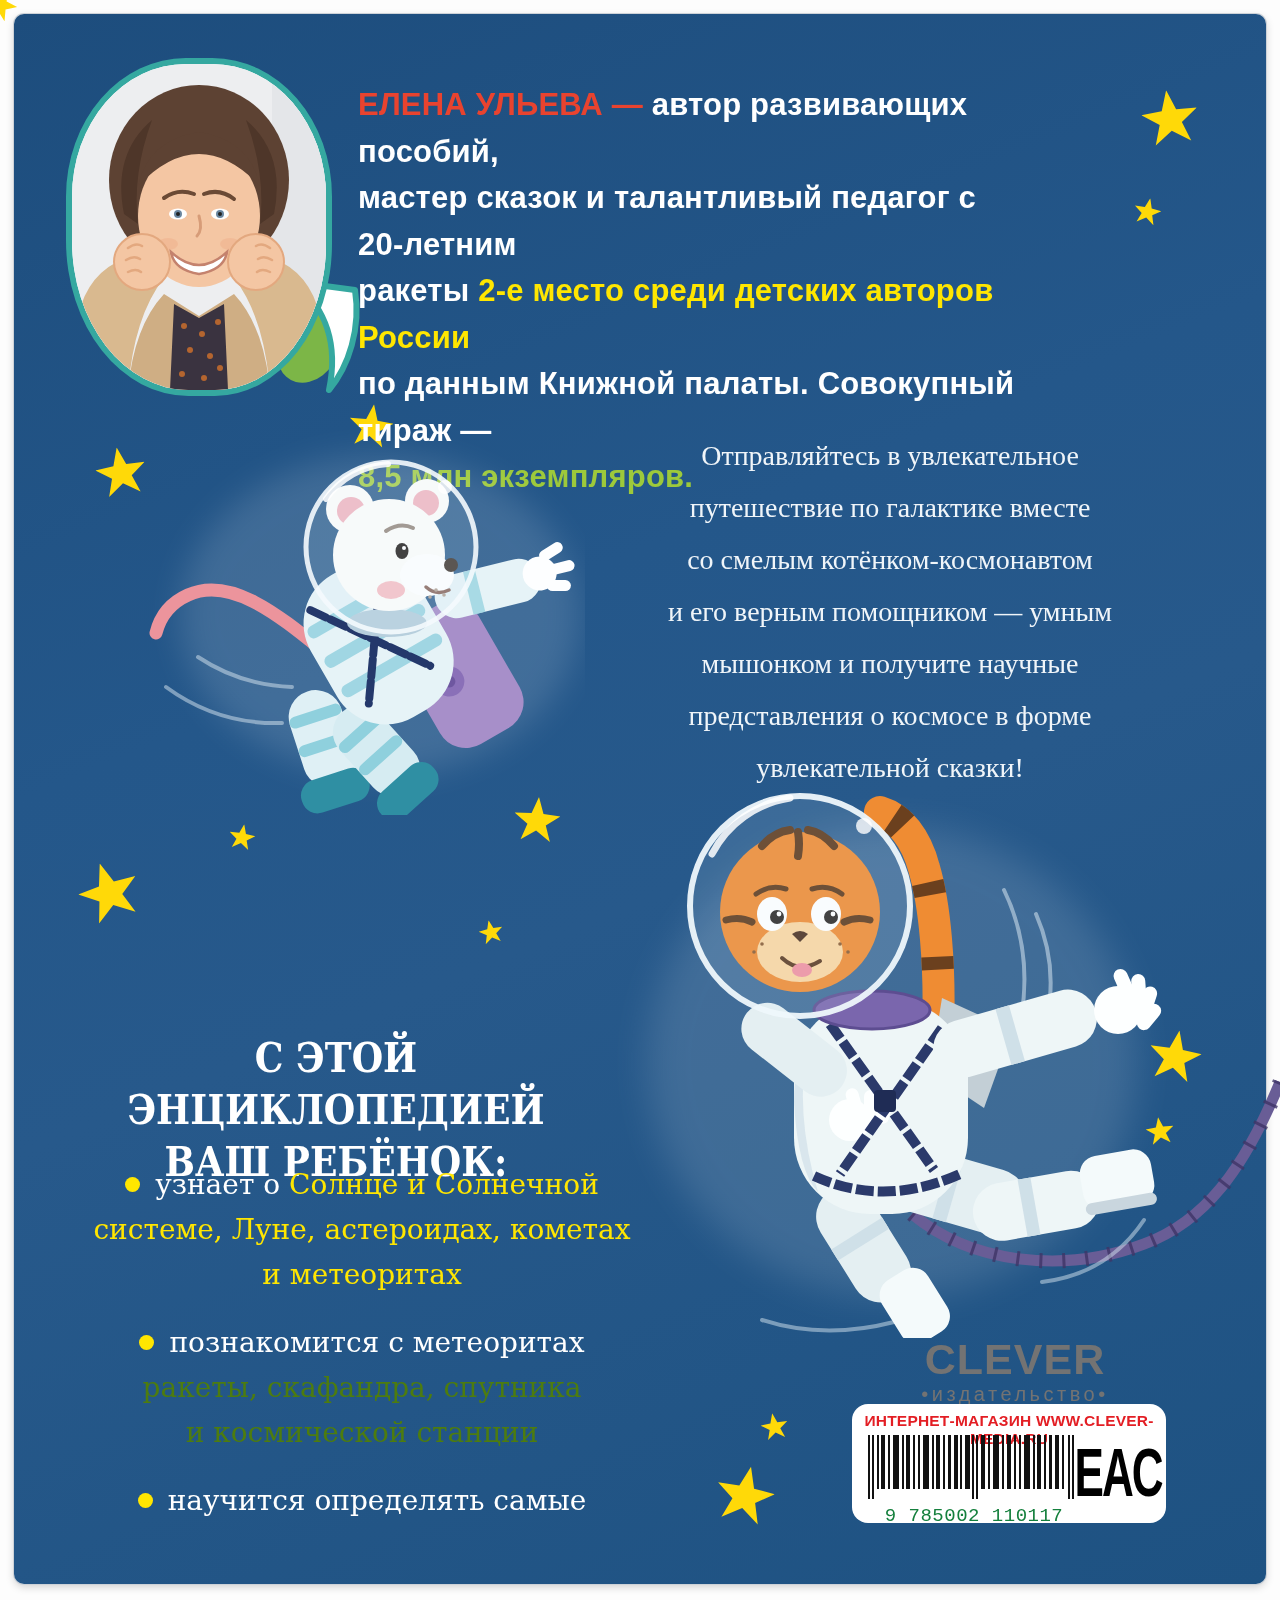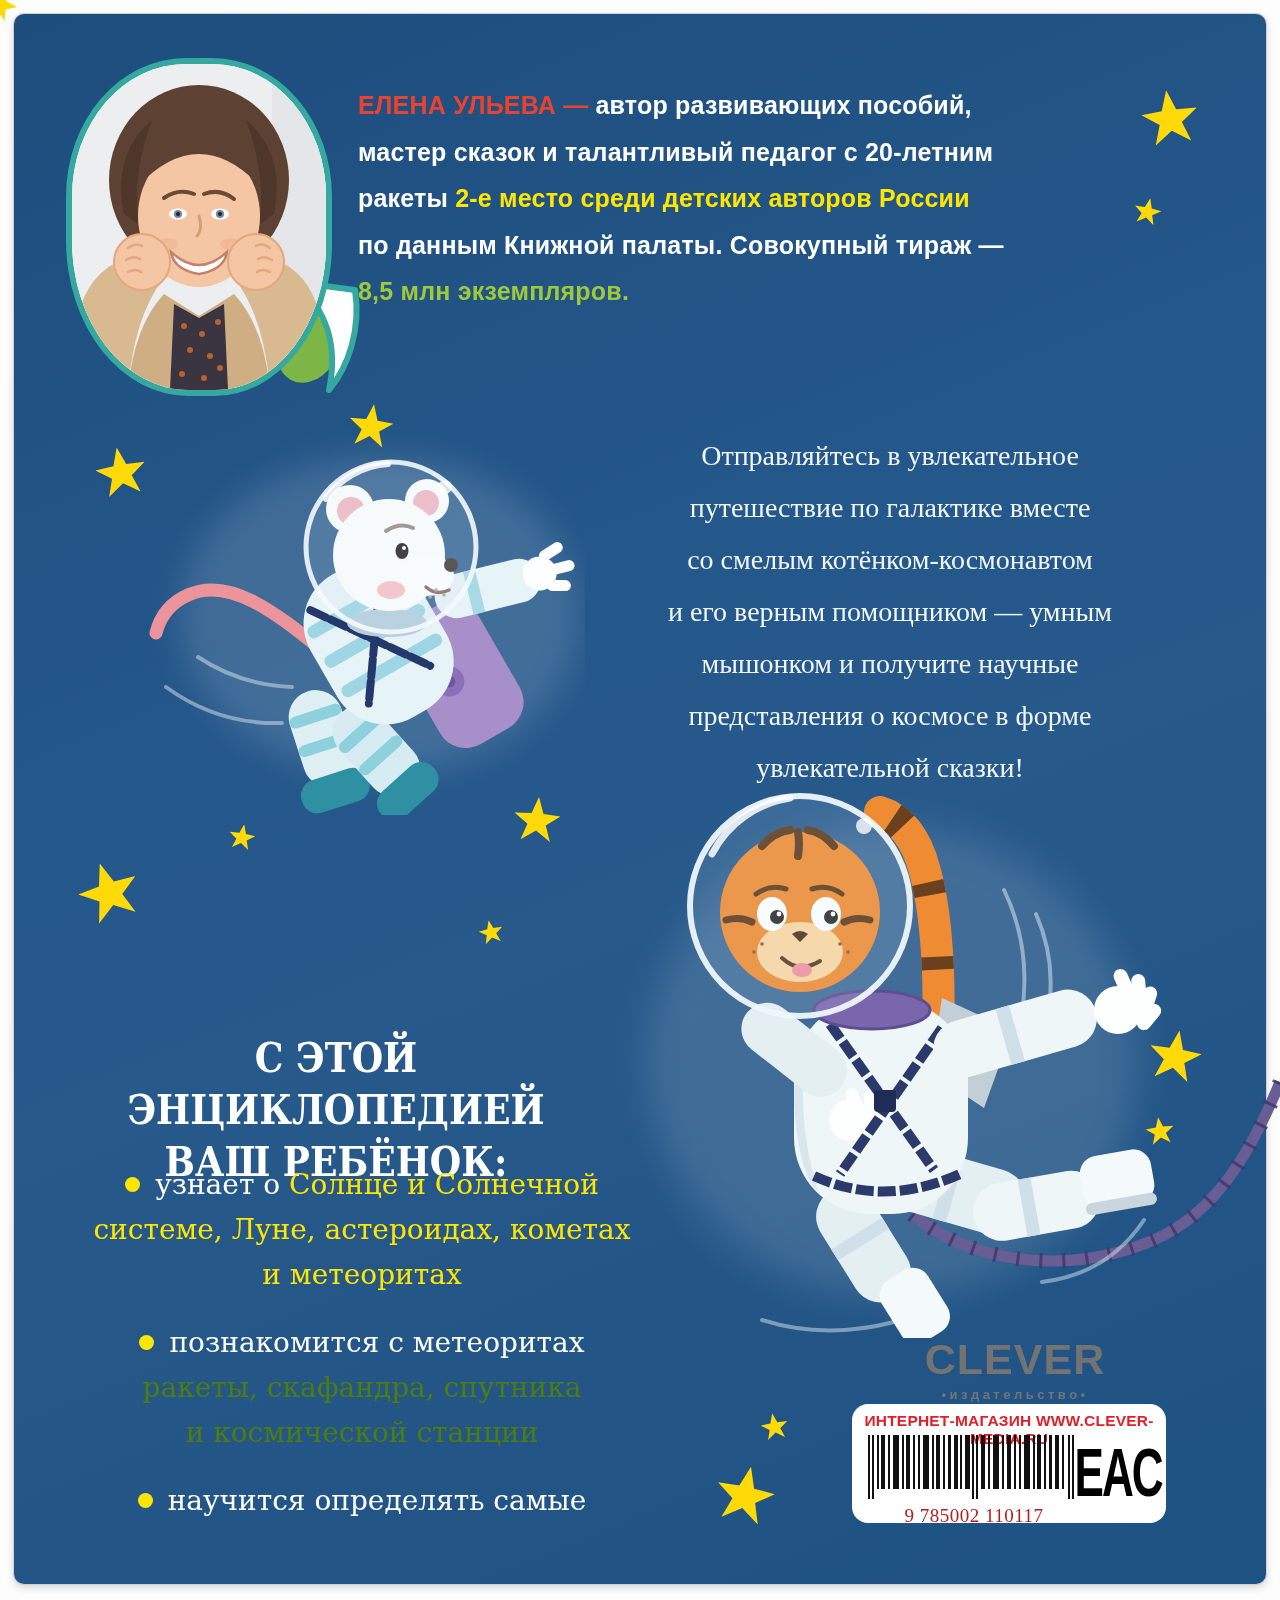--- a/index.html
+++ b/index.html
@@ -23,21 +23,21 @@
   .bubble-tail { position:absolute; left:291px; top:278px; }
   .bubble {
     position:absolute; left:66px; top:58px; width:266px; height:338px;
     background:#ffffff; border:6px solid #35a8a0; overflow:hidden;
     border-radius:45% 45% 44% 46% / 41% 41% 45% 46%;
   }
   .bubble svg { display:block; width:100%; height:100%; }
   
   .author-text {
     position:absolute; left:358px; top:82px; width:672px;
-    font-size:25px; line-height:46.5px; font-weight:700; color:#ffffff; letter-spacing:.2px;
+    font-size:31px; line-height:46.5px; font-weight:700; color:#ffffff; letter-spacing:.2px;
   }
   .author-text .red    { color:#e8432f; }
   .author-text .yellow { color:#ffe600; }
   .author-text .green  { color:#9dc93b; }
   
   .intro {
     position:absolute; left:590px; top:430px; width:600px;
     font-family:Liberation Serif, serif; font-size:28px; line-height:52px;
     color:#f0f5f9; text-align:center; white-space:pre-line;
   }
@@ -53,28 +53,28 @@
     color:#ffffff; text-align:center; }
   .bullet { margin-bottom:23px; }
   .dot { display:inline-block; width:15px; height:15px; border-radius:50%;
     background:#ffe600; margin-right:15px; vertical-align:2px; }
   .yellow-t { color:#ffe600; }
   .teal-t   { color:#4d7c0f; }
   .red-t    { color:#e2492f; }
   
   .clever { position:absolute; left:885px; top:1338px; width:260px; text-align:center; color:#737373; }
   .clever-name { font-size:43px; line-height:42px; font-weight:900; letter-spacing:1px; }
-  .clever-tag  { font-size:13px; line-height:17px; letter-spacing:3.5px; margin-top:6px; font-weight:700; }
+  .clever-tag  { font-size:20px; line-height:17px; letter-spacing:3.5px; margin-top:6px; font-weight:400; }
   .label { position:absolute; left:852px; top:1404px; width:314px; height:119px;
     background:#ffffff; border-radius:16px; }
   .label-url { margin-top:8px; text-align:center; color:#e31e24;
     font-size:15.5px; font-weight:700; letter-spacing:.2px; }
   .barcode-wrap { position:absolute; left:14px; top:31px; width:216px; height:82px; }
   .barcode-digits { position:absolute; left:0; top:70px; width:216px; text-align:center;
-    font-family:Liberation Serif, serif; font-size:19px; color:#b91c1c; letter-spacing:.5px; }
+    font-family:Liberation Mono, monospace; font-size:19px; color:#15803d; letter-spacing:.5px; }
   .eac { position:absolute; right:8px; top:30px; width:80px; height:78px;
     display:flex; align-items:center; justify-content:center;
     font-weight:900; font-size:42px; color:#000;
     transform:scaleY(1.62) scaleX(1.05); letter-spacing:-2px; }
   
   .illus { position:absolute; }
 </style>
 </head>
 <body>
 

